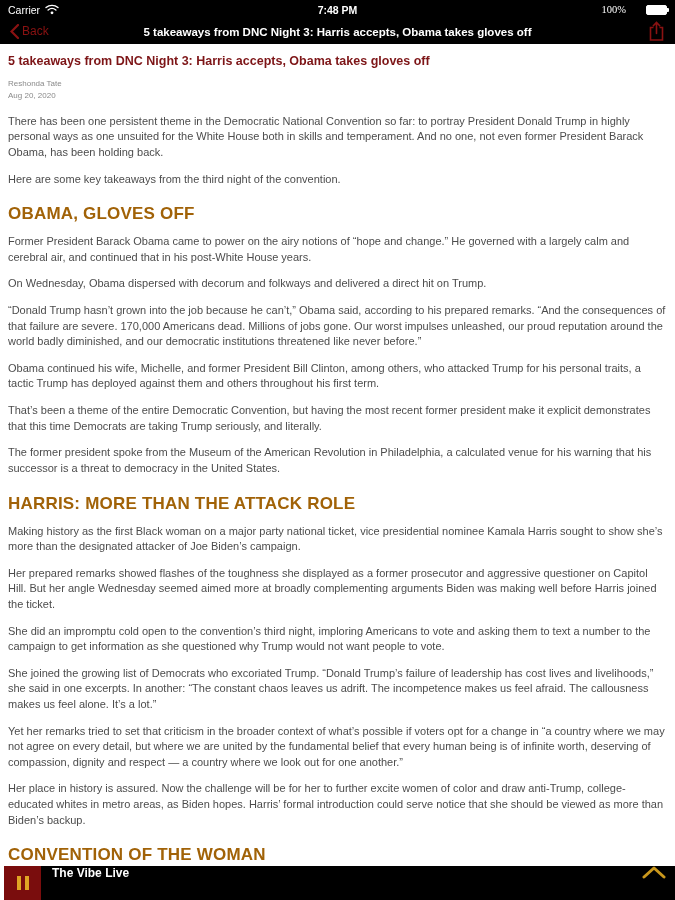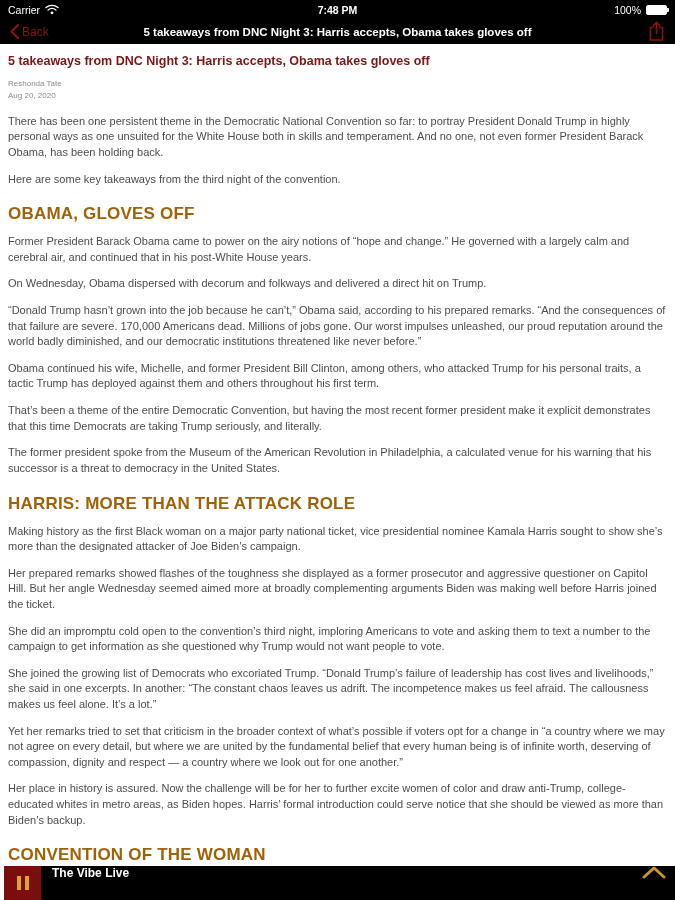--- a/index.html
+++ b/index.html
@@ -16,37 +16,37 @@
   .status-bar {
     height: 19px; background: #000; color: #fff;
     display: flex; align-items: center;
     padding: 0 8px; font-size: 10.5px; position: relative;
   }
   .status-left { display: flex; align-items: center; gap: 5px; z-index: 1; }
   .status-time {
     position: absolute; left: 0; right: 0; text-align: center;
     font-weight: bold; font-size: 10.5px;
   }
-  .status-right { margin-left: auto; display: flex; align-items: center; gap: 5px; z-index: 1; }
+  .status-right { margin-left: auto; display: flex; align-items: center; gap: 20px; z-index: 1; font-family: Liberation Serif, serif; }
   .battery {
     width: 21px; height: 10px; border: 1px solid #fff; border-radius: 2px;
     background: #fff; position: relative;
   }
   .battery:after {
     content: ""; position: absolute; right: -3px; top: 2px;
     width: 2px; height: 4px; background: #fff; border-radius: 0 1px 1px 0;
   }
 
   
   .nav-bar {
     height: 25px; background: #000; color: #fff;
     display: flex; align-items: center; padding: 0 10px; position: relative;
   }
   .back-button {
-    display: flex; align-items: center; gap: 3px;
+    display: flex; gap: 3px;
     color: #8b1212; font-size: 12px; cursor: pointer; z-index: 2;
     background: none; border: none; padding: 0; font-family: inherit;
   }
   .nav-title {
     position: absolute; left: 0; right: 0; text-align: center;
     font-weight: bold; font-size: 11.5px; color: #fff;
   }
   .share-button {
     margin-left: auto; z-index: 2; display: flex; align-items: center;
     background: none; border: none; padding: 0; cursor: pointer;

